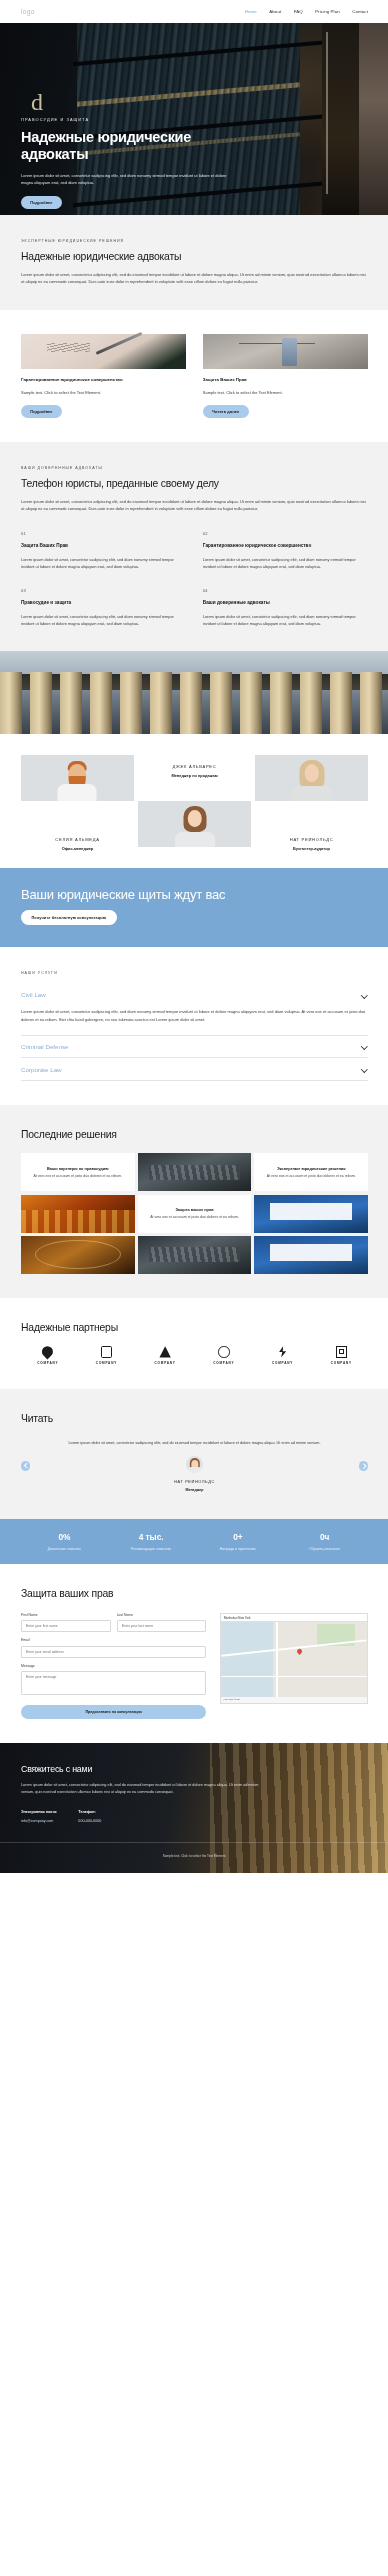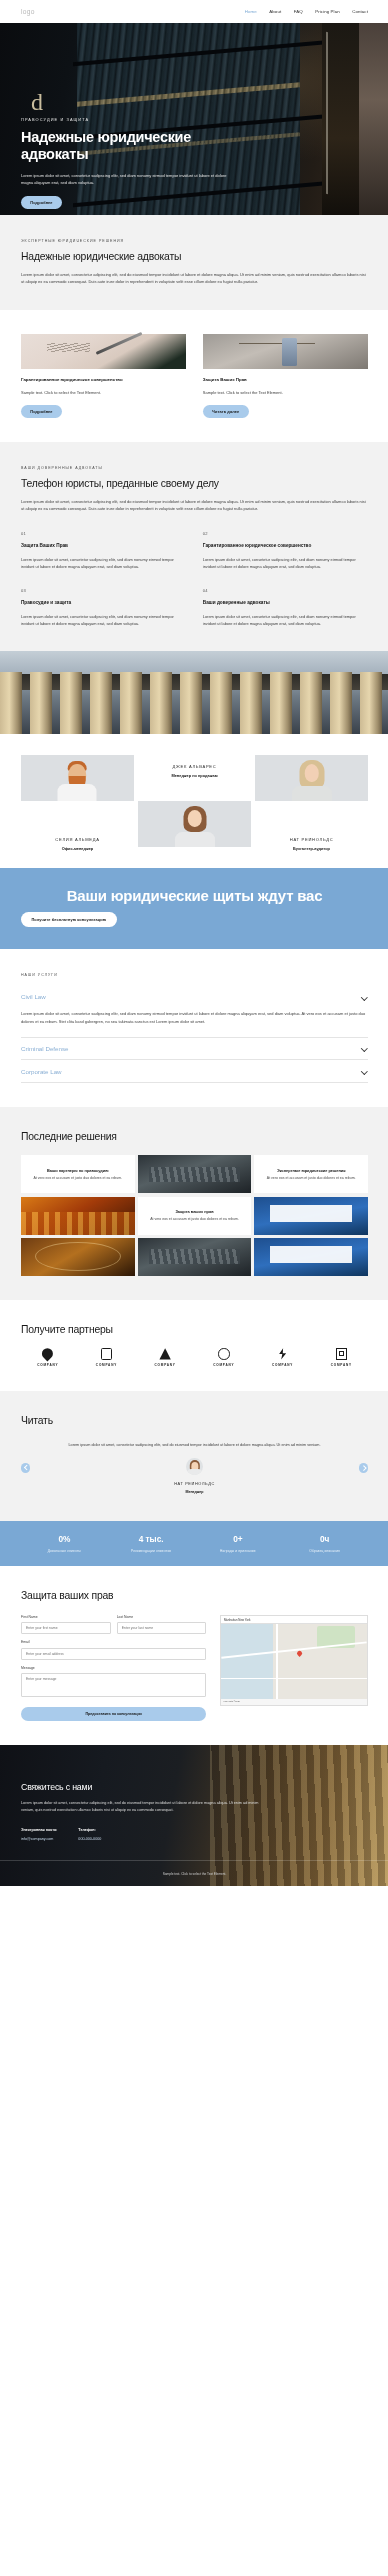--- a/index.html
+++ b/index.html
@@ -119,21 +119,21 @@
   .p3 .face{ position:absolute; left:50%; transform:translateX(-50%); top:8.3px; width:14.5px;height:17.6px;
      background:#f4d3b6;border-radius:50% 50% 48% 48%;}
   .p3 .body{ position:absolute; left:50%; transform:translateX(-50%); bottom:0; width:40px; height:15.6px;
      background:#e8e9ea; border-radius:7.3px 7.3px 0 0;}
   .tname { font-size:4.1px; letter-spacing:0.7px; color:#2a2a2a; margin-top:8.3px; }
   .trole { font-size:3.9px; font-weight:700; color:#141414; margin-top:4.1px; }
   .tcell.mid { padding-top:27px; }
 
   
   .cta { background:#7aa8d4; padding:18.7px 21px 22px; }
-  .cta h2 { color:#fff; font-size:15px; font-weight:700;text-align:center; }
+  .cta h2 { color:#fff; font-size:13px; font-weight:400; }
   .cta .btn { margin-top:8.3px; }
 
   
   .acc-item { border-bottom:0.5px solid #e4e4e4; }
   .acc-head { display:flex; align-items:center; justify-content:space-between; padding:7.3px 0; cursor:pointer; }
   .acc-title { font-size:6.2px; color:#8aafd4; font-weight:400; }
   .chev { width:6.2px; height:6.2px; position:relative; }
   .chev:after{content:"";position:absolute;left:0.5px;top:1px;width:3.6px;height:3.6px;
      border-right:0.8px solid #333;border-bottom:0.8px solid #333;transform:rotate(45deg);}
   .acc-body { font-size:4px; line-height:1.95; color:#3c3c3c; padding:2.1px 0 11.4px; }
@@ -217,21 +217,21 @@
      font-size:2.9px; color:#333; padding:2.1px 3.1px; }
   .map-foot{ position:absolute; left:0; right:0; bottom:0; height:5.7px; background:#f6f6f6;
      font-size:2.3px; color:#666; padding:1.6px 2.6px; }
 
   
   .footer { position:relative; min-height:130px; overflow:hidden; }
   .footer-bg { position:absolute; inset:0;
      background:linear-gradient(100deg,#0f1116 0%,#161a20 26%,#1b1e22 44%,#4a3a24 66%,#7a5f36 82%,#b99b60 100%); }
   .footer-bg:after{content:"";position:absolute;right:0;top:0;bottom:0;width:46%;
      background:repeating-linear-gradient(88deg,rgba(220,190,130,.22) 0 6.2px,rgba(60,44,24,.3) 6.2px 13.5px);}
-  .footer-in { position:relative; padding:37px 21px 0; z-index:3; }
+  .footer-in { position:relative; padding:21px 21px 0; z-index:3; }
   .footer h2 { color:#fff; font-size:8.8px; font-weight:400; }
   .footer-p { font-size:3.8px; line-height:1.9; color:#dcdcdc; margin-top:8.3px; max-width:249px; }
   .fcontacts { display:flex; gap:21px; margin-top:13.5px; }
   .fc .ft { font-size:3.7px; font-weight:700; color:#fff; line-height:1.5; }
   .fc .fv { font-size:3.7px; color:#c7d9ea; margin-top:4.1px; }
   .footer-bar { position:relative; z-index:3; margin-top:18.7px; border-top:0.5px solid rgba(255,255,255,.18);
      padding:6.2px 21px 8.3px; text-align:center; }
   .footer-bar span { font-size:3.2px; color:#cfcfcf; }
 </style>
 </head>
@@ -417,21 +417,21 @@
         </div>
       </div>
       <div class="gtile g-march"></div>
       <div class="gtile g-map"></div>
       <div class="gtile g-riot"></div>
       <div class="gtile g-march"></div>
     </div>
   </div>
 
   <div class="sec white">
-    <h2>Получите партнеры</h2>
+    <h2>Надежные партнеры</h2>
     <div class="partners">
       <div class="plogo">
         <div class="pmark pm1"></div>
         <div class="pname">COMPANY</div>
       </div>
       <div class="plogo">
         <div class="pmark pm2"></div>
         <div class="pname">COMPANY</div>
       </div>
       <div class="plogo">

